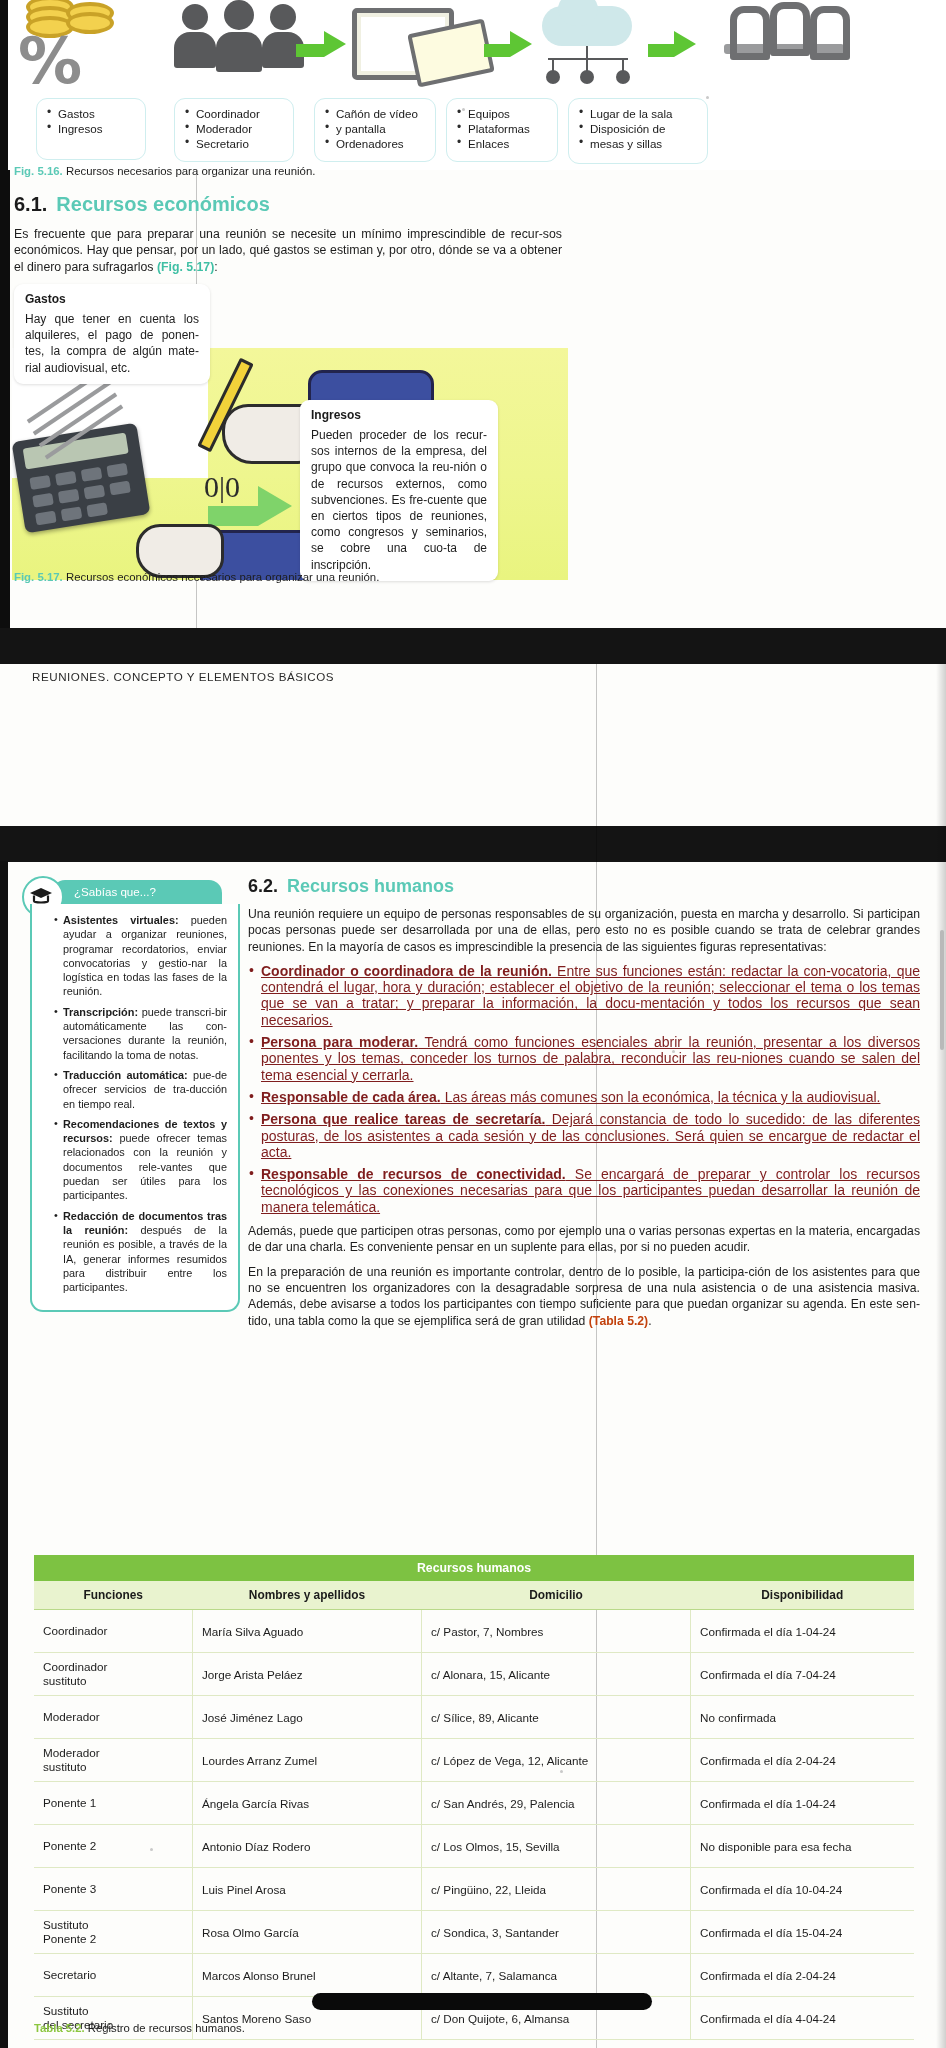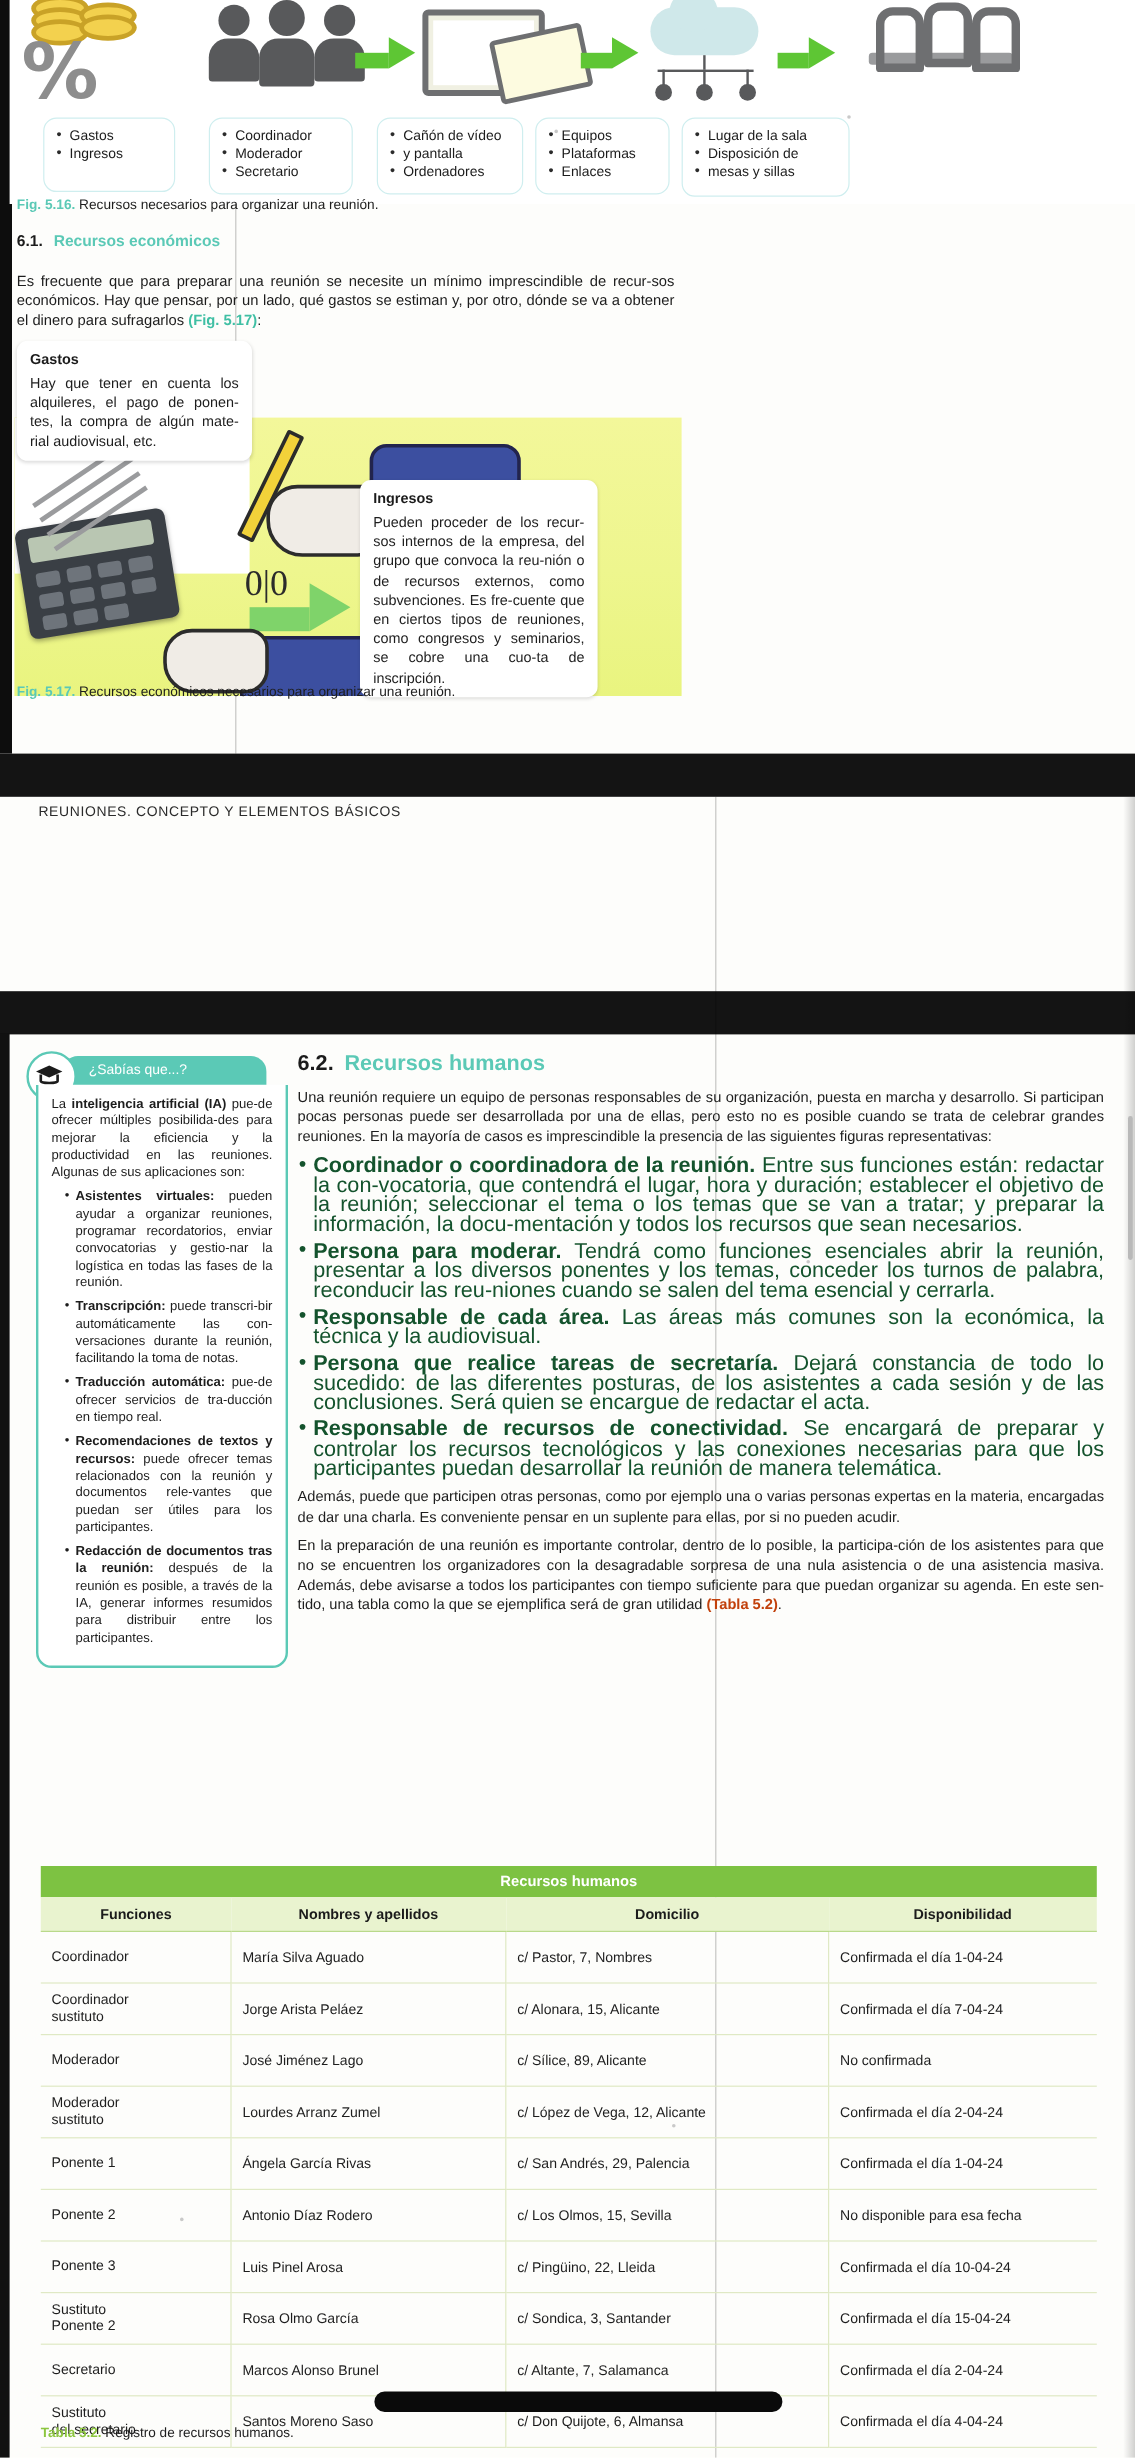--- a/index.html
+++ b/index.html
@@ -50,21 +50,21 @@
         padding:7px 10px 6px 10px;box-sizing:border-box;}
   .ibox ul{list-style:none;margin:0;padding:0;}
   .ibox li{font-size:11.6px;line-height:15.2px;color:#1b1b1b;position:relative;padding-left:11px;
            white-space:nowrap;}
   .ibox li:before{content:"•";position:absolute;left:0;top:-1px;color:#2b2b2b;font-size:12px;}
   .ibox li span.cont{display:block;padding-left:0;}
 
   .figcap{position:absolute;font-size:11.4px;color:#1d1d1d;}
   .figcap b{color:#5bc9b6;font-weight:700;}
 
-  .h-sec{position:absolute;font-size:13px;font-weight:700;}
+  .h-sec{position:absolute;font-size:20px;font-weight:700;}
   .h-sec .num{color:#1b1b1b;margin-right:9px;}
   .h-sec .ttl{color:#5bc9b6;}
 
   .body-p{position:absolute;font-size:12.3px;line-height:16.4px;color:#1d1d1d;text-align:justify;}
   .body-p .hl{color:#3fbfa4;font-weight:700;}
 
   
   .illus{position:absolute;left:12px;top:348px;width:556px;height:232px;
     background:linear-gradient(180deg,#f3f79a 0%,#eef68e 55%,#e9f47f 100%);overflow:hidden;}
   .illus-white{position:absolute;left:0;top:0;width:196px;height:130px;background:#fff;}
@@ -105,22 +105,22 @@
                position:relative;padding-left:9px;margin-bottom:6px;}
   .sab-body li:before{content:"•";position:absolute;left:0;top:-1px;}
   .sab-body b{font-weight:700;}
 
   .col2{position:absolute;left:248px;top:876px;width:672px;}
   .col2 .h-sec2{font-size:18px;font-weight:700;margin:0 0 9px 0;}
   .col2 .h-sec2 .num{color:#1b1b1b;margin-right:9px;}
   .col2 .h-sec2 .ttl{color:#5bc9b6;}
   .col2 p{margin:0 0 8px 0;font-size:12.2px;line-height:16.3px;text-align:justify;color:#1d1d1d;}
   .col2 ul{margin:0 0 8px 0;padding:0;list-style:none;}
-  .col2 li{font-size:18px;line-height:16.3px;text-align:justify;color:#14532d;
-           position:relative;padding-left:13px;margin-bottom:6px;}
+  .col2 li{font-size:14px;line-height:16.3px;text-align:justify;color:#7f1d1d;
+           position:relative;padding-left:13px;margin-bottom:6px;text-decoration:underline;}
   .col2 li:before{content:"•";position:absolute;left:1px;top:-1px;}
   .col2 b{font-weight:700;}
   .col2 .hl{color:#c2410c;font-weight:700;}
 
   
   .tbl{position:absolute;left:34px;top:1555px;width:880px;border-collapse:collapse;
        font-size:11.7px;color:#1d1d1d;}
   .tbl th,.tbl td{padding:6px 9px;text-align:left;vertical-align:middle;}
   .tbl .title-row th{background:#7dc242;color:#fff;font-weight:700;text-align:center;font-size:12.3px;
     padding:6px 0;}
@@ -310,21 +310,20 @@
     <div class="sab-tab">
       <span>¿Sabías que...?</span>
     </div>
     <div class="sab-cap">
       <svg width="34" height="34" viewBox="0 0 34 34" aria-hidden="true">
         <path d="M6 15 L17 10 L28 15 L17 20 Z" fill="#1b1b1b"></path>
         <path d="M10 17.5 V23 C10 25 24 25 24 23 V17.5" fill="none" stroke="#1b1b1b" stroke-width="2.2"></path>
       </svg>
     </div>
     <div class="sab-body">
-      <p>La <b>inteligencia artificial (IA)</b> pue-de ofrecer múltiples posibilida-des para mejorar la eficiencia y la productividad en las reuniones. Algunas de sus aplicaciones son:</p>
       <ul>
         <li>
           <b>Asistentes virtuales:</b><span> pueden ayudar a organizar reuniones, programar recordatorios, enviar convocatorias y gestio-nar la logística en todas las fases de la reunión.</span>
         </li>
         <li>
           <b>Transcripción:</b><span> puede transcri-bir automáticamente las con-versaciones durante la reunión, facilitando la toma de notas.</span>
         </li>
         <li>
           <b>Traducción automática:</b><span> pue-de ofrecer servicios de tra-ducción en tiempo real.</span>
         </li>

